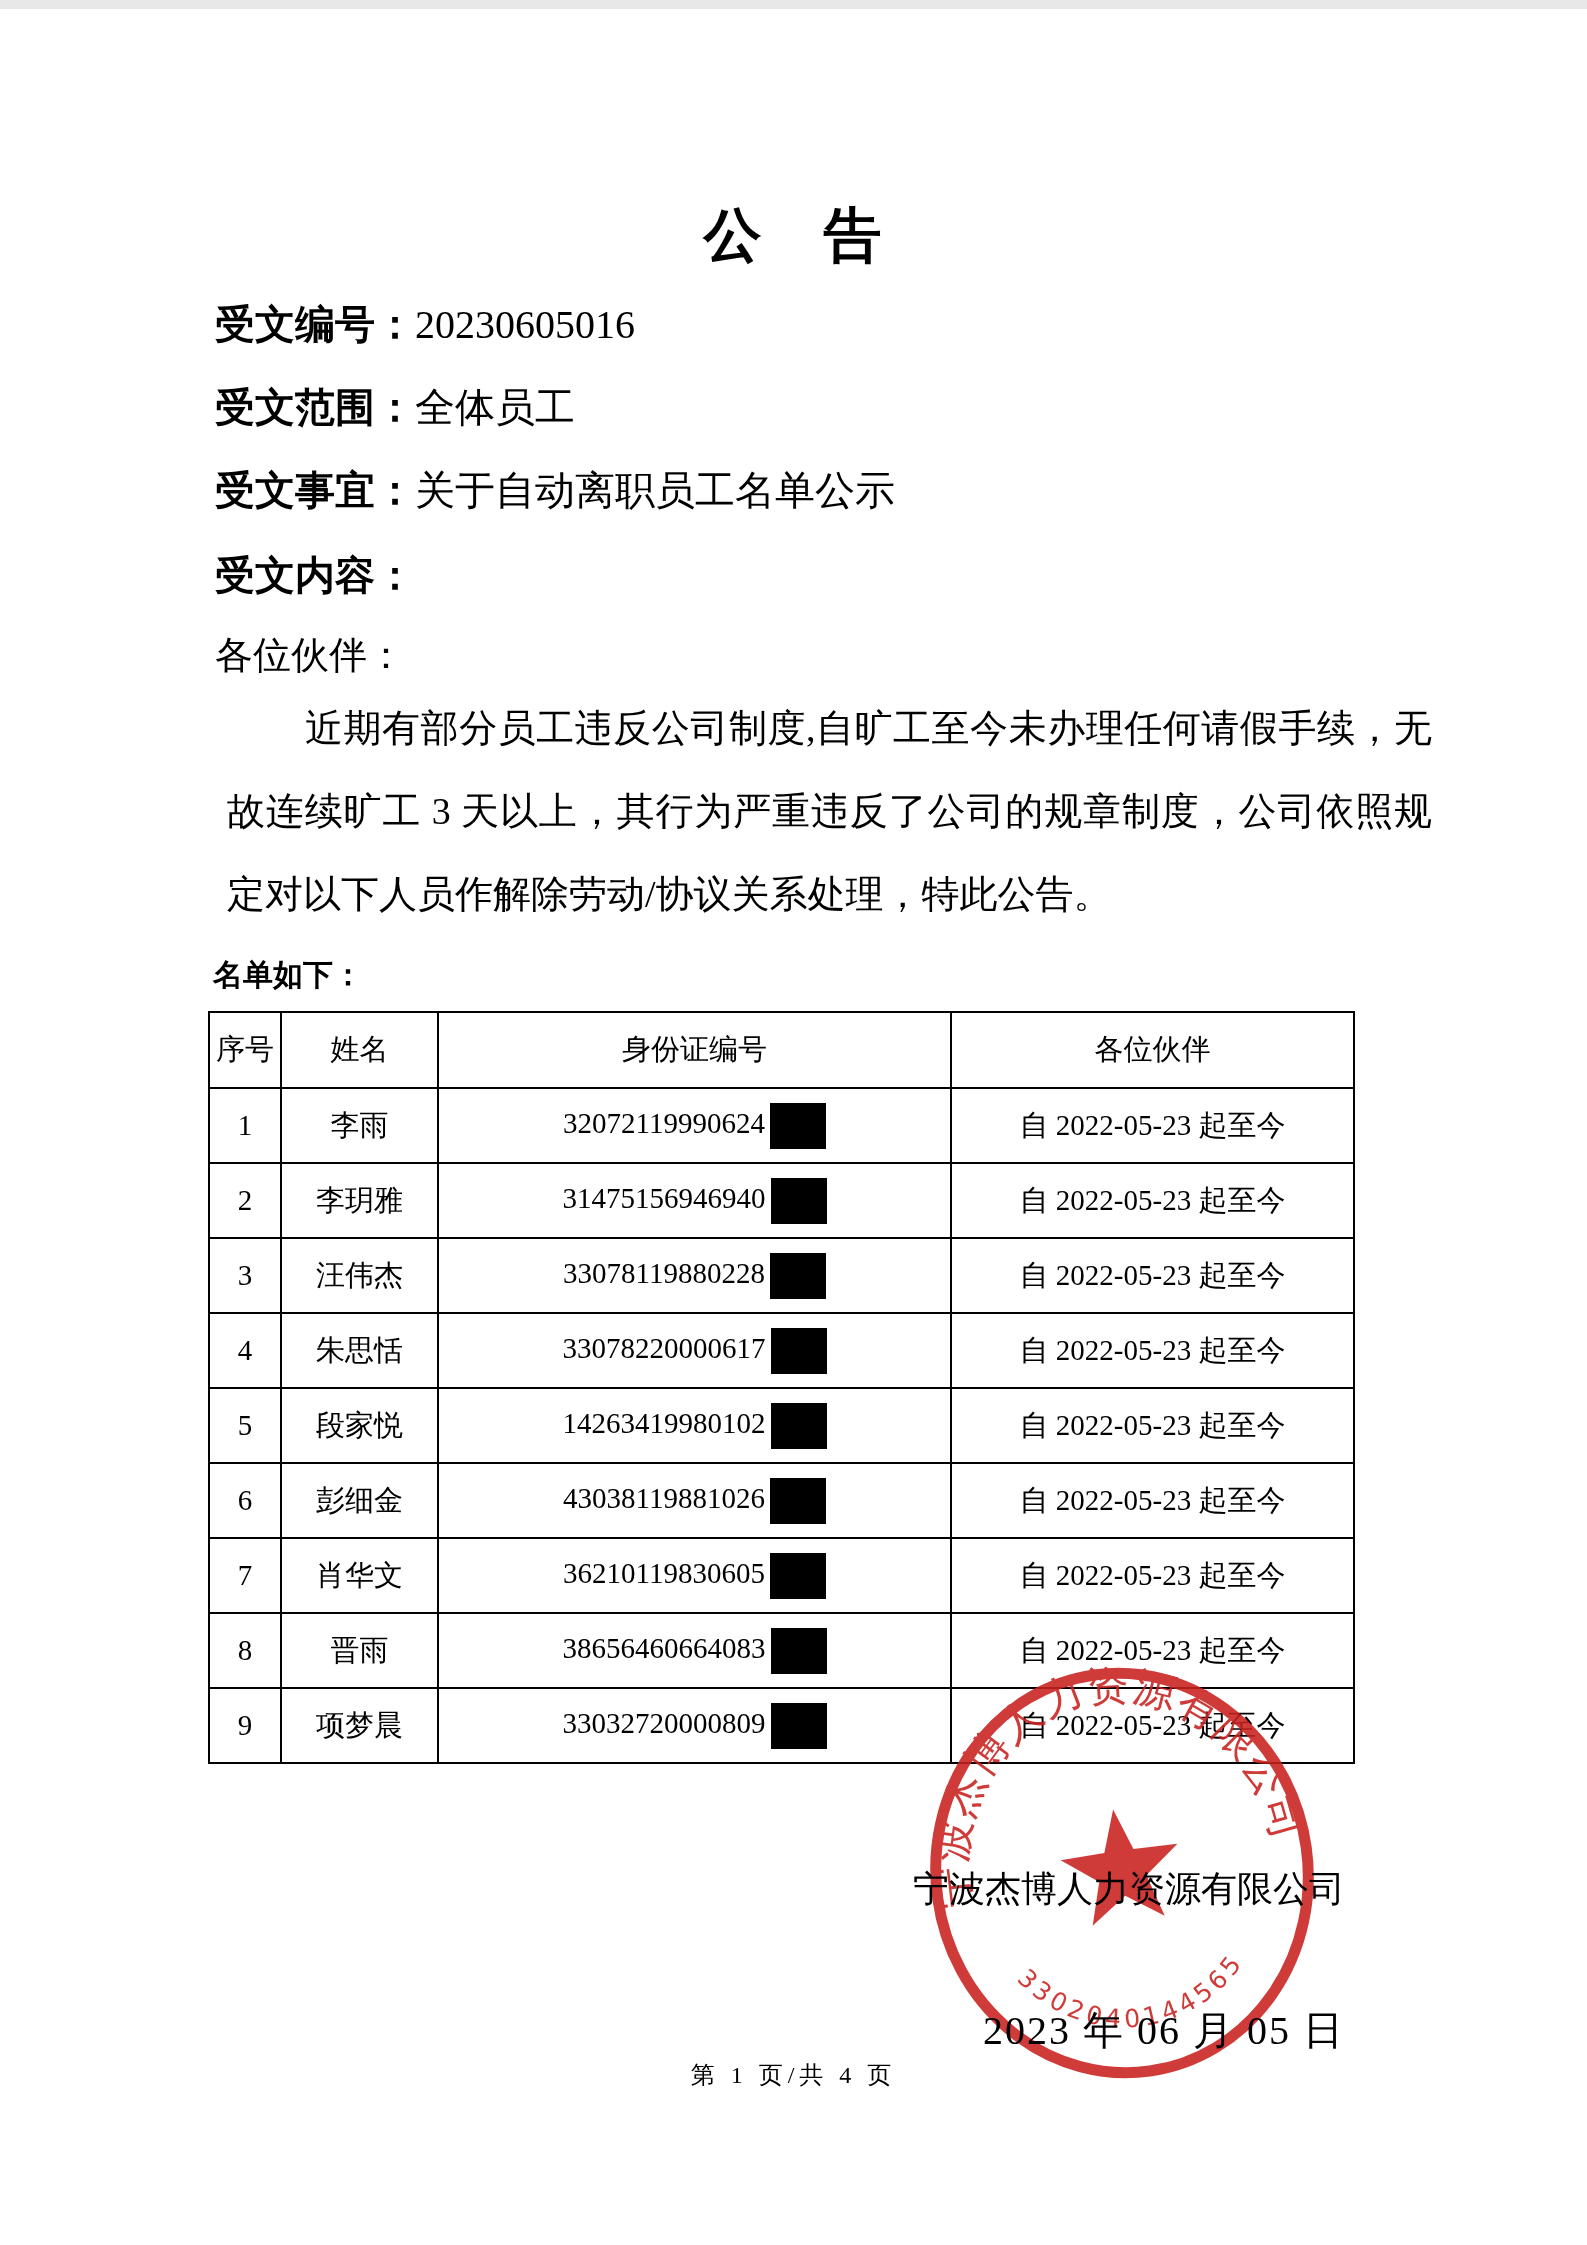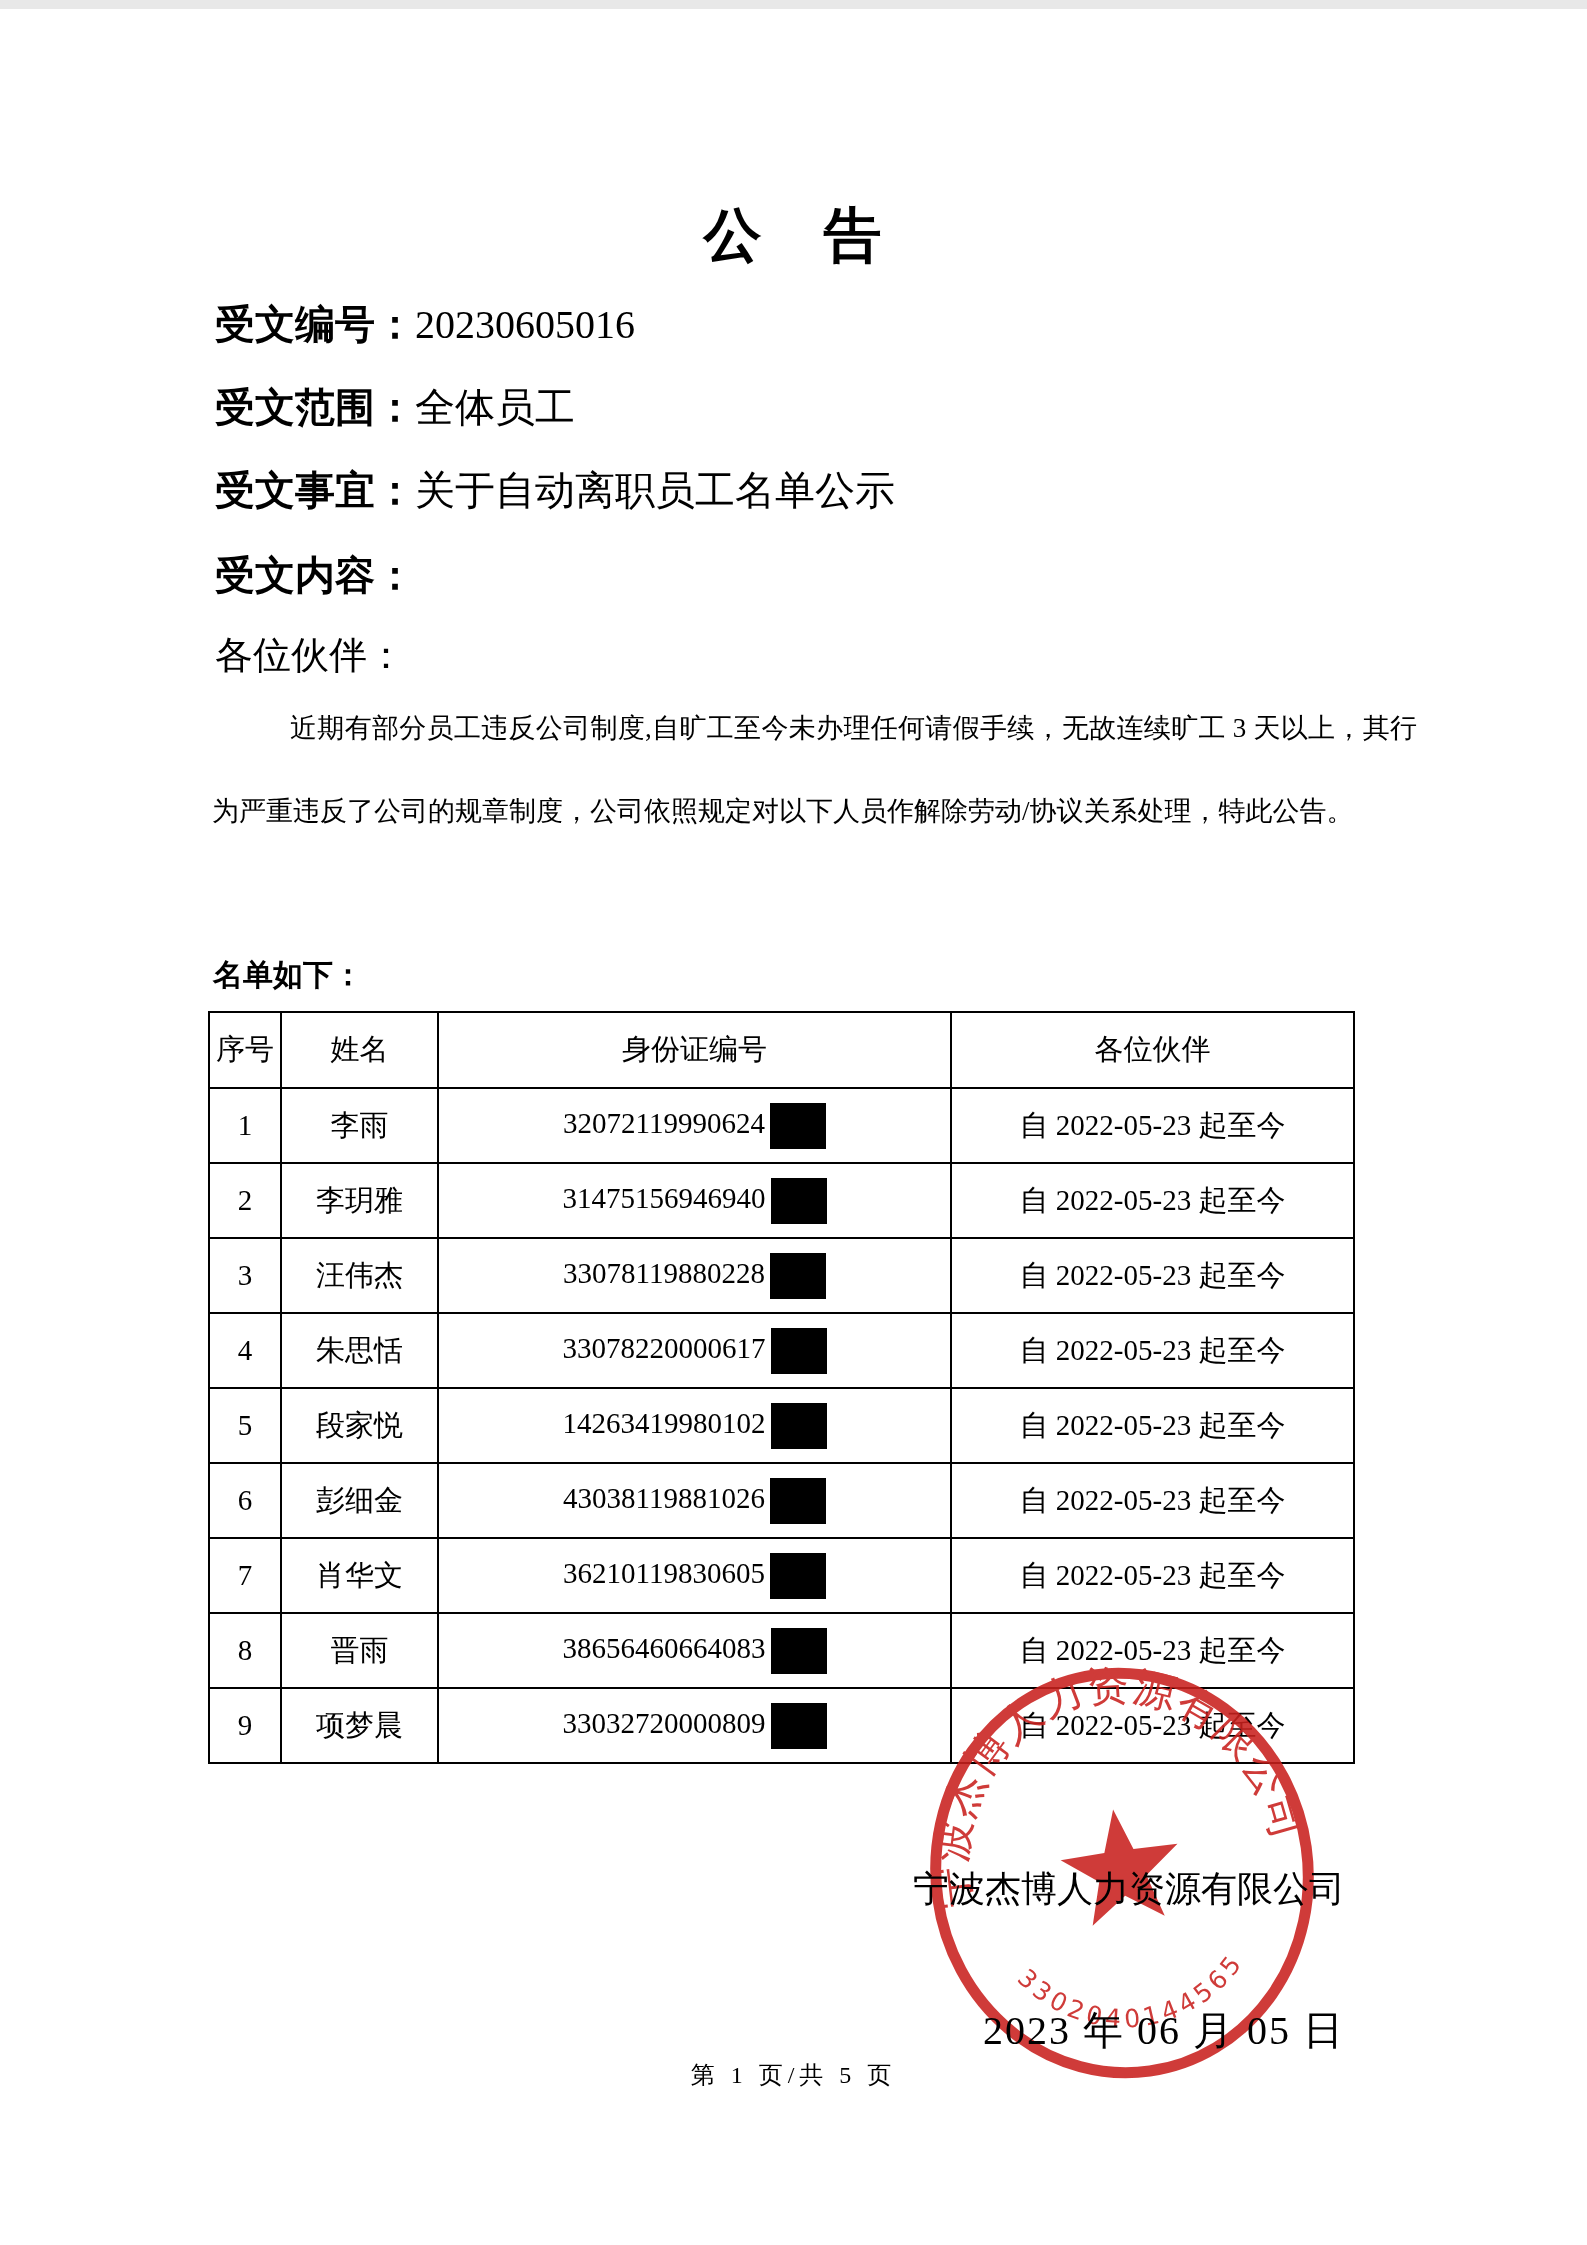--- a/index.html
+++ b/index.html
@@ -15,22 +15,22 @@
   .title {
     position:absolute; top:188px; left:0; width:100%;
     text-align:center; font-size:58px; font-weight:bold;
     letter-spacing:2px;
   }
   .field { position:absolute; left:215px; font-size:40px; white-space:nowrap; }
   .field .lbl { font-weight:bold; }
   .f1 { top:288px; } .f2 { top:371px; } .f3 { top:454px; } .f4 { top:539px; }
   .salutation { position:absolute; left:215px; top:621px; font-size:38px; }
   .para {
-    position:absolute; left:212px; top:678px; width:1205px;
-    font-size:27px; line-height:83px; text-align:justify;
+    position:absolute; left:227px; top:678px; width:1205px;
+    font-size:38px; line-height:83px; text-align:justify;
     text-indent:78px;
   }
   .list-intro { position:absolute; left:213px; top:946px; font-size:30px; font-weight:bold; }
   .doc-table {
     position:absolute; left:208px; top:1002px; width:1145px;
     border-collapse:collapse; table-layout:fixed;
     font-size:29px; z-index:1;padding-left:12px;
   }
   .doc-table th, .doc-table td {
     border:2px solid #000; text-align:center; vertical-align:middle;
@@ -171,15 +171,15 @@
       </text>
       <text font-size="25" fill="#c9211e" letter-spacing="5" font-family="DejaVu Sans, sans-serif">
         <textPath href="#sealBottomArc" startOffset="6" textLength="265">3302040144565</textPath>
       </text>
     </g>
   </svg>
 
   <div class="signature">宁波杰博人力资源有限公司</div>
   <div class="sign-date">2023 年 06 月 05 日</div>
 
-  <div class="footer">第 1 页/共 5 页</div>
+  <div class="footer">第 1 页/共 4 页</div>
 
 </div>
 
 </body></html>

